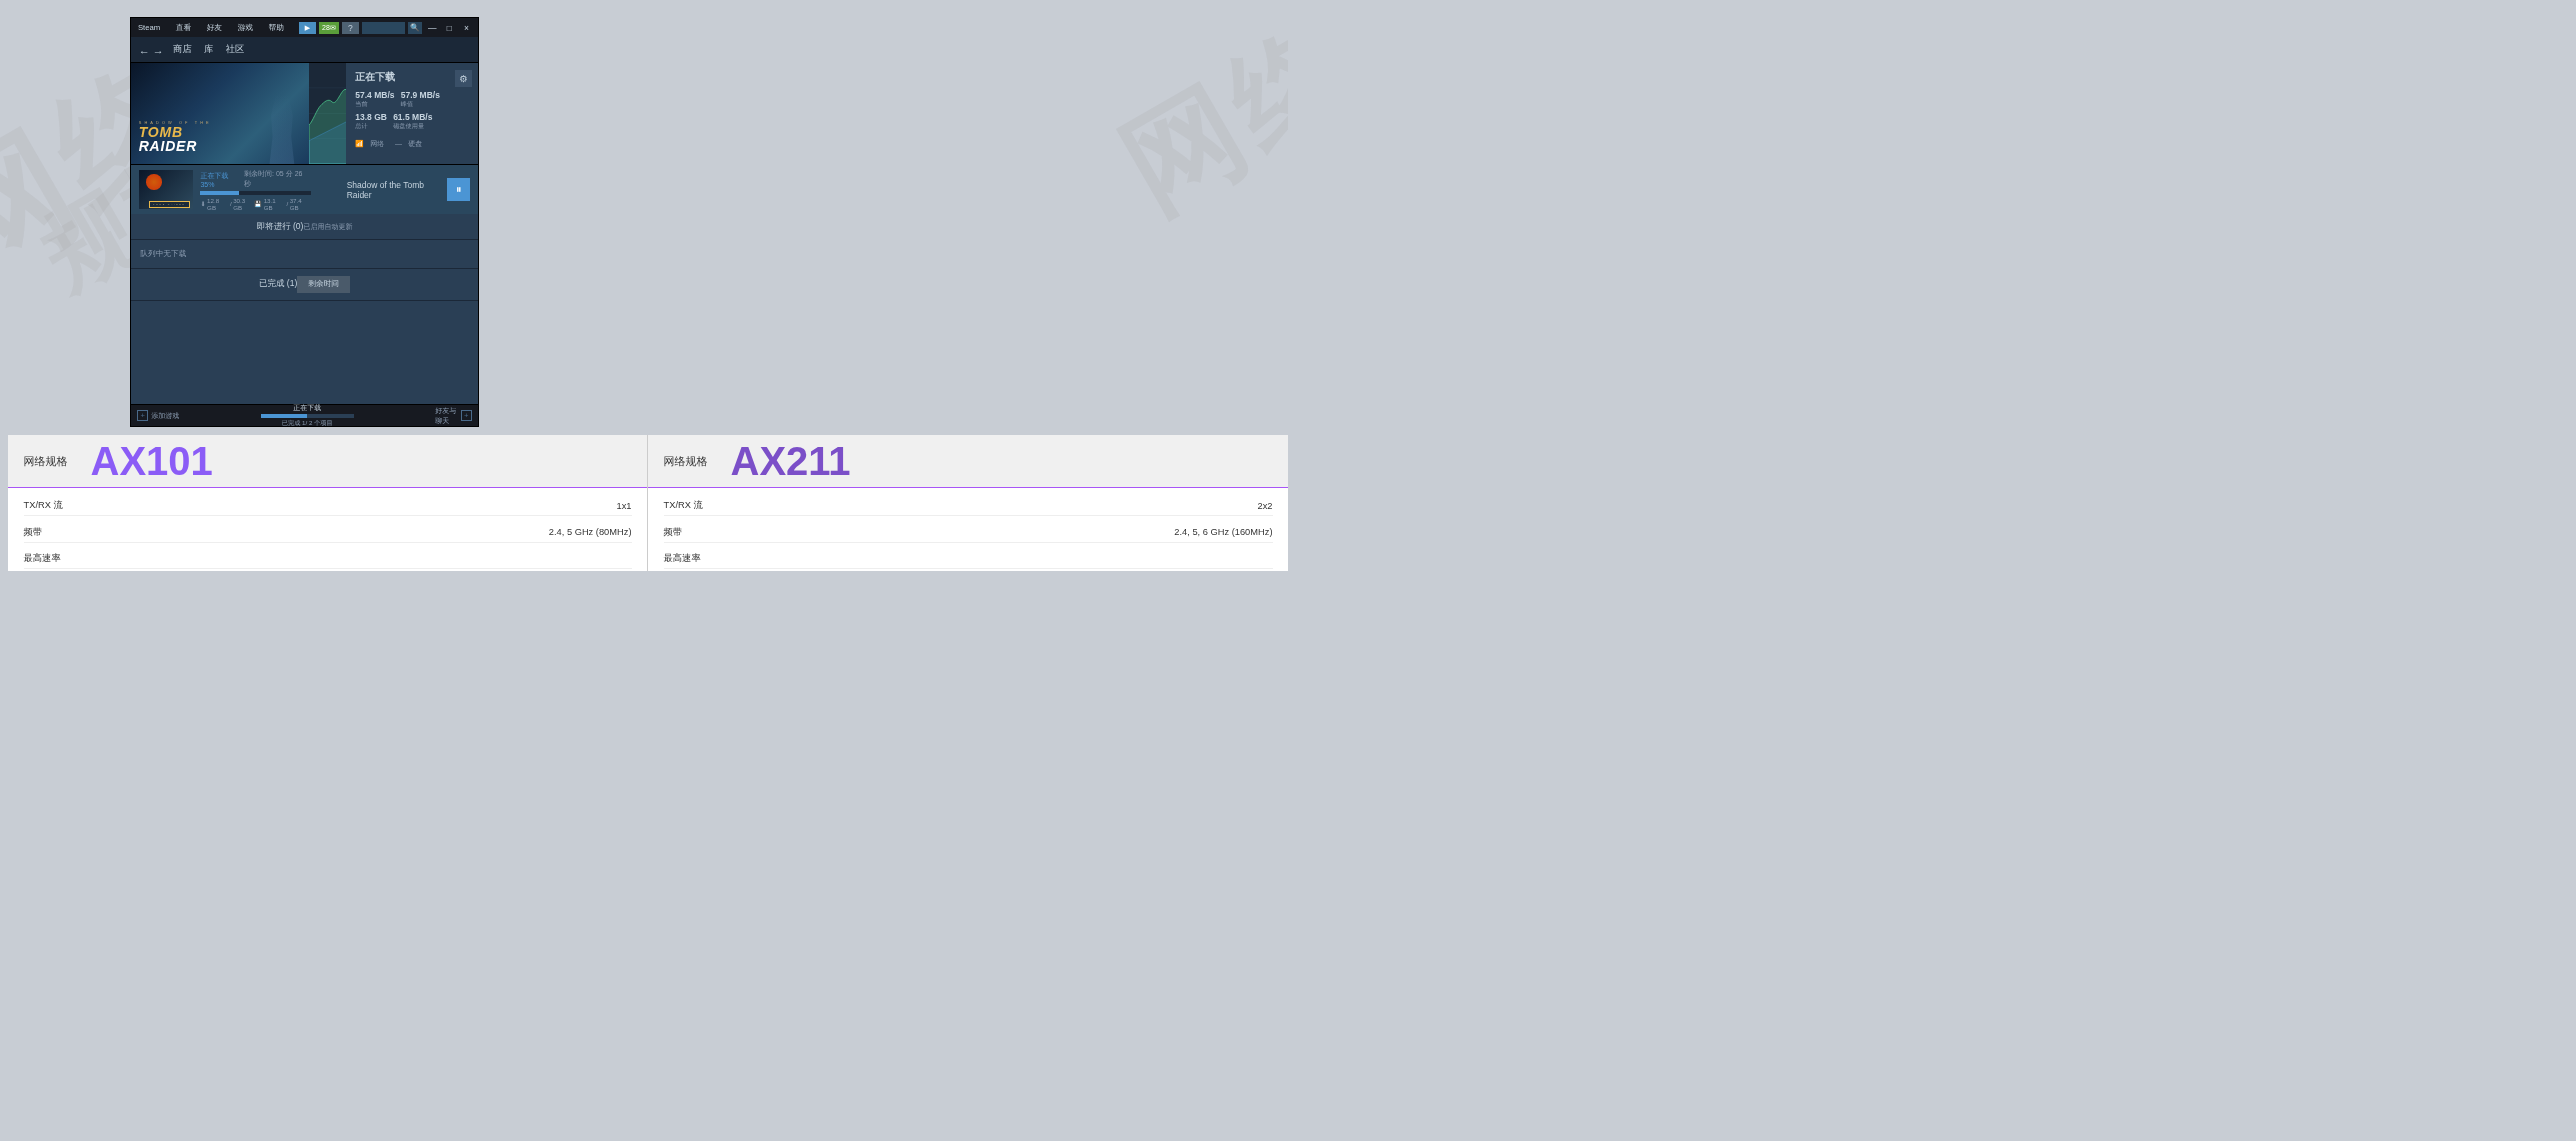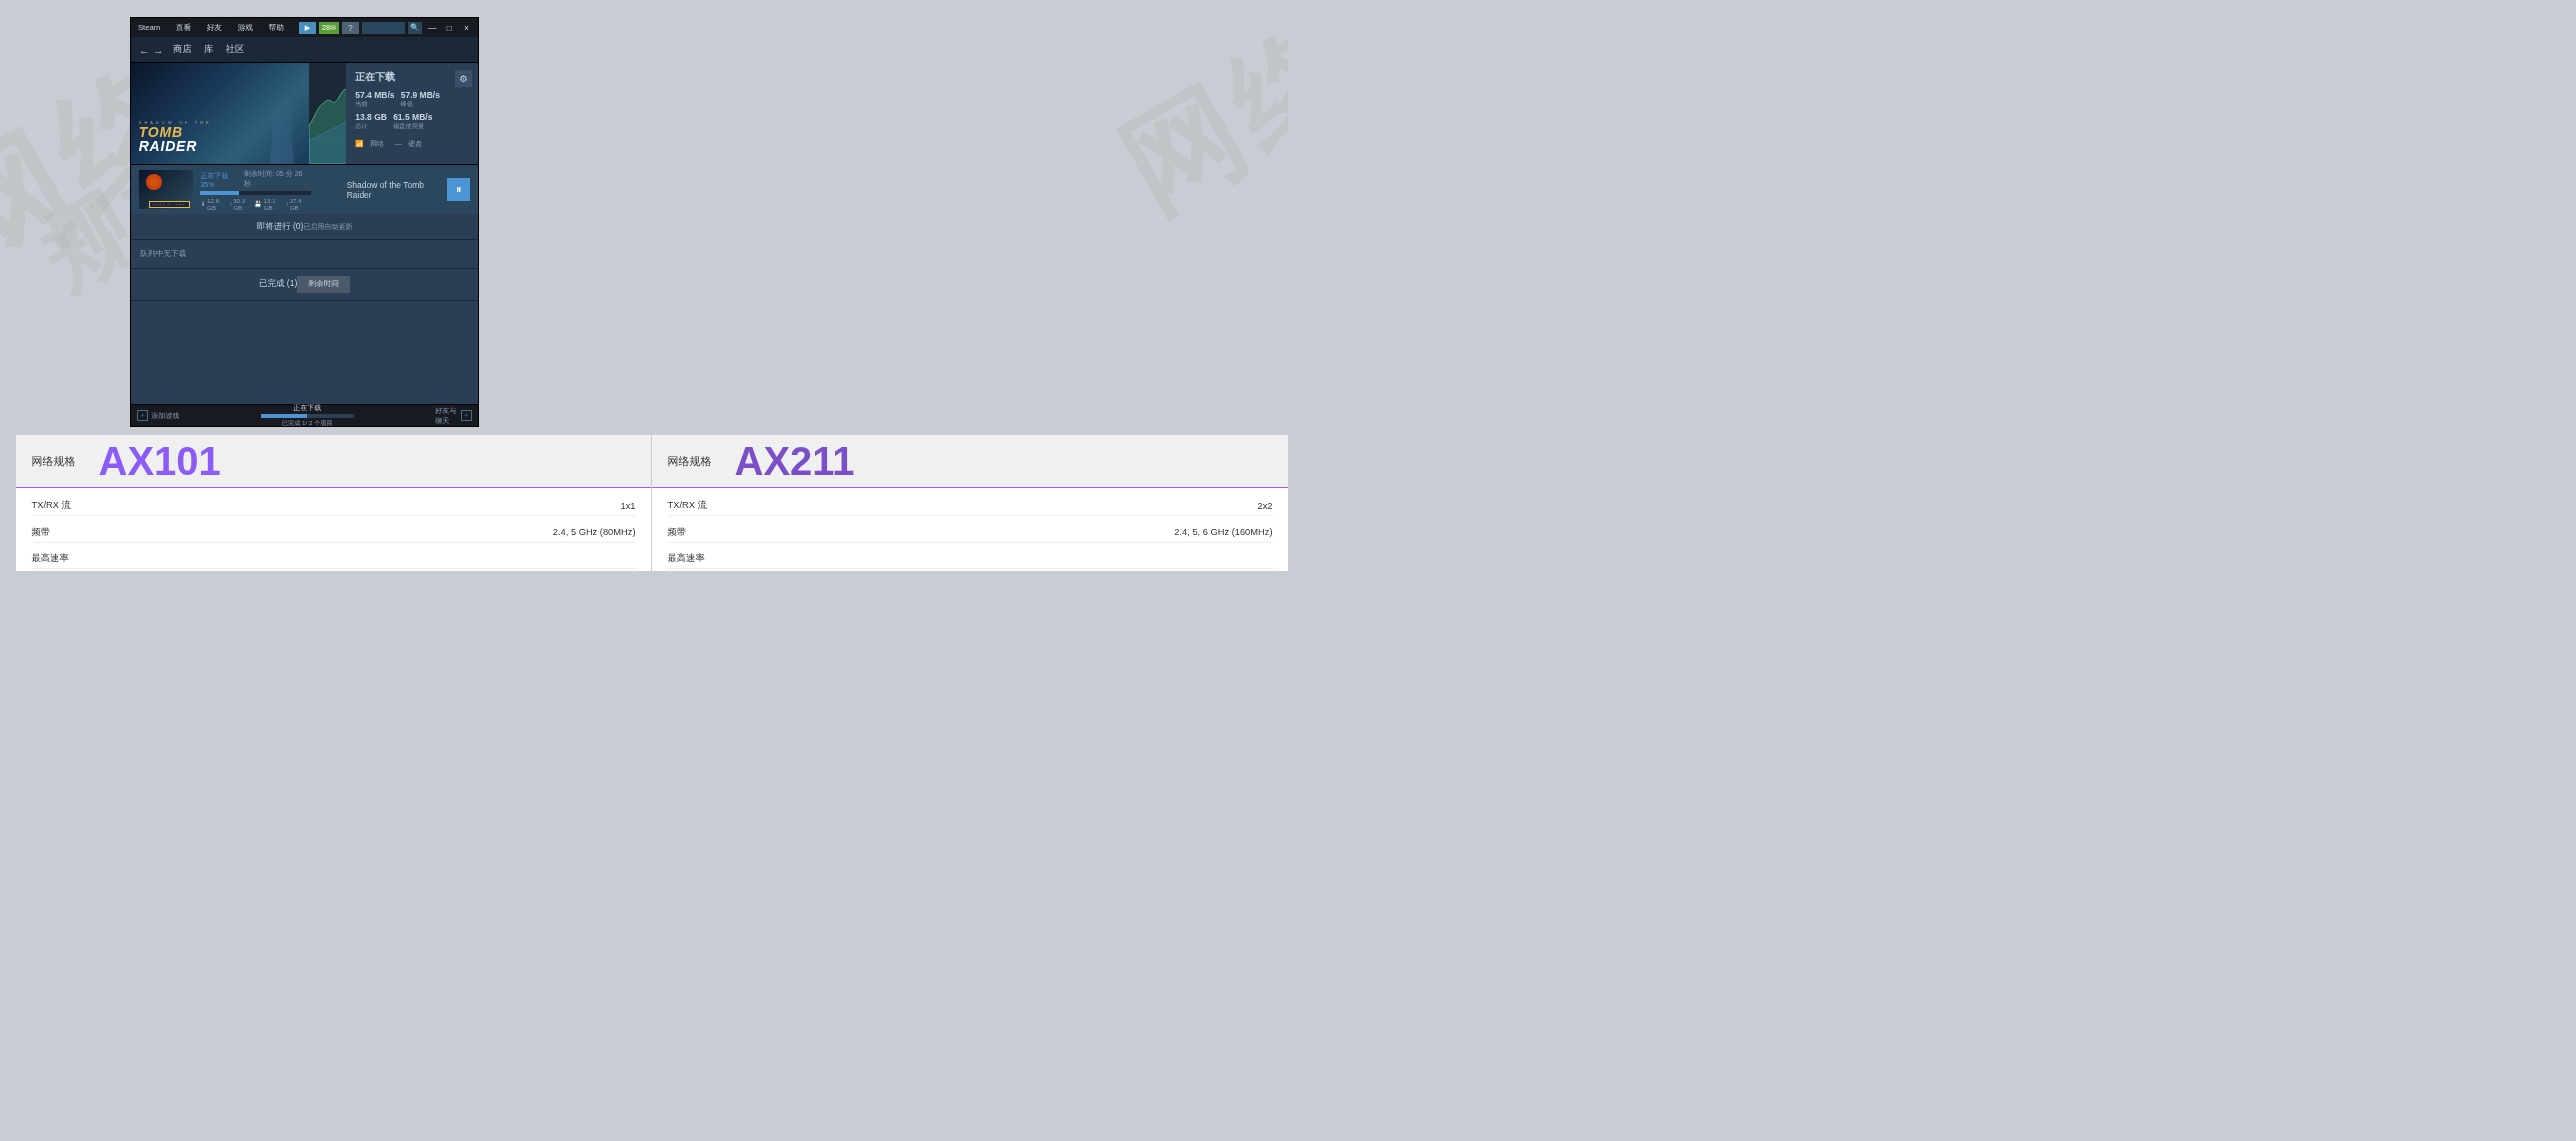--- a/index.html
+++ b/index.html
@@ -502,21 +502,21 @@
       justify-content: center;
       color: #4a6a8a;
       font-size: 7.7px;
       cursor: pointer;
     }
 
     
     .comparison-section {
       position: absolute;
       bottom: 0;
-      left: 16px;
+      left: 8px;
       right: 0;
       height: 136px;
       background: #f0f0f0;
       display: flex;
       z-index: 5;
     }
     .comparison-left {
       width: 50%;
       border-right: 1.5px solid #ccc;
       display: flex;

